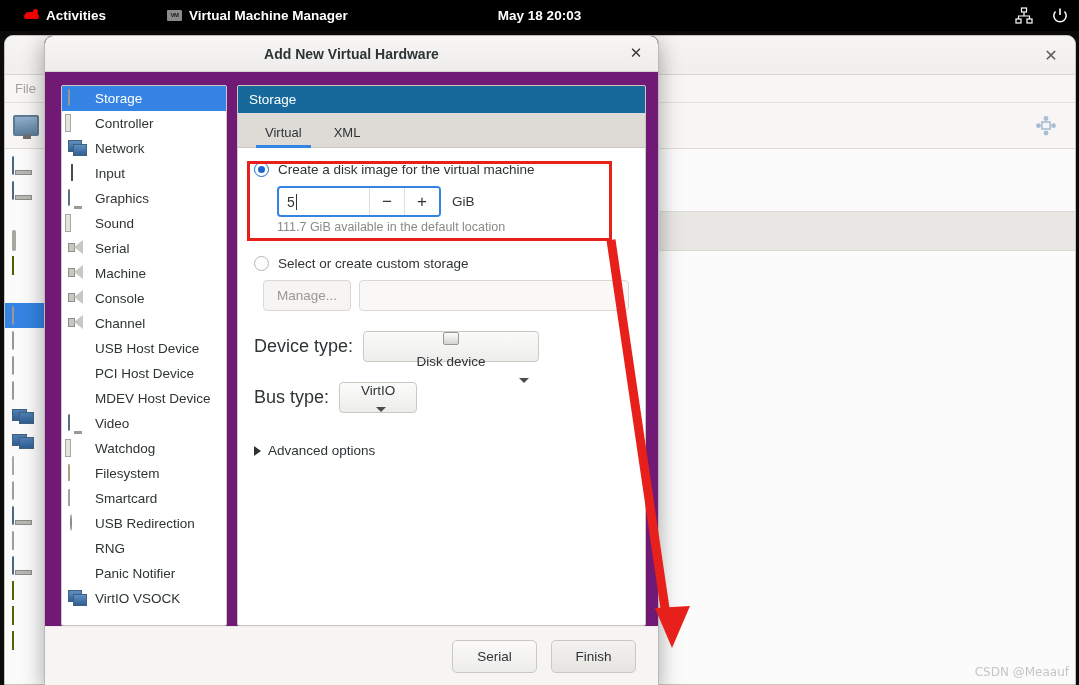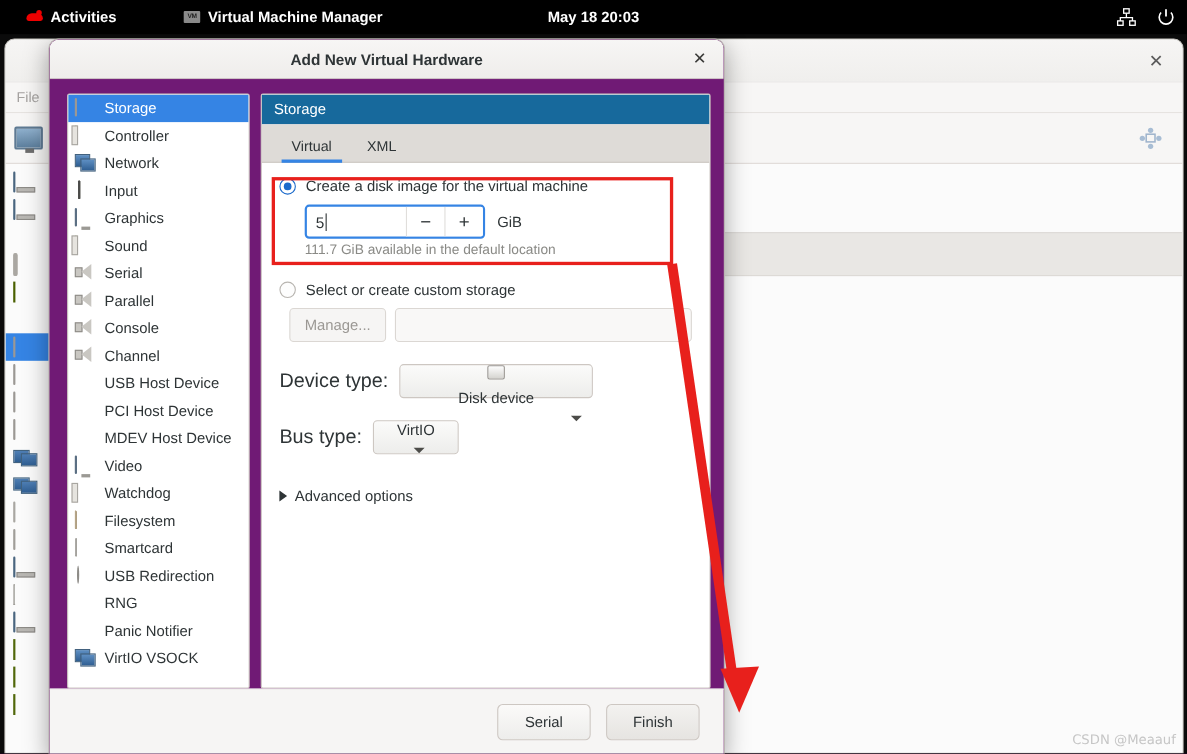--- a/index.html
+++ b/index.html
@@ -572,21 +572,21 @@
         <div class="hw-item">
           <span class="hw-ico"><span class="gi-card"></span></span>
           <span>Sound</span>
         </div>
         <div class="hw-item">
           <span class="hw-ico"><span class="gi-speaker"></span></span>
           <span>Serial</span>
         </div>
         <div class="hw-item">
           <span class="hw-ico"><span class="gi-speaker"></span></span>
-          <span>Parallel</span>
+          <span>Machine</span>
         </div>
         <div class="hw-item">
           <span class="hw-ico"><span class="gi-speaker"></span></span>
           <span>Console</span>
         </div>
         <div class="hw-item">
           <span class="hw-ico"><span class="gi-speaker"></span></span>
           <span>Channel</span>
         </div>
         <div class="hw-item">

